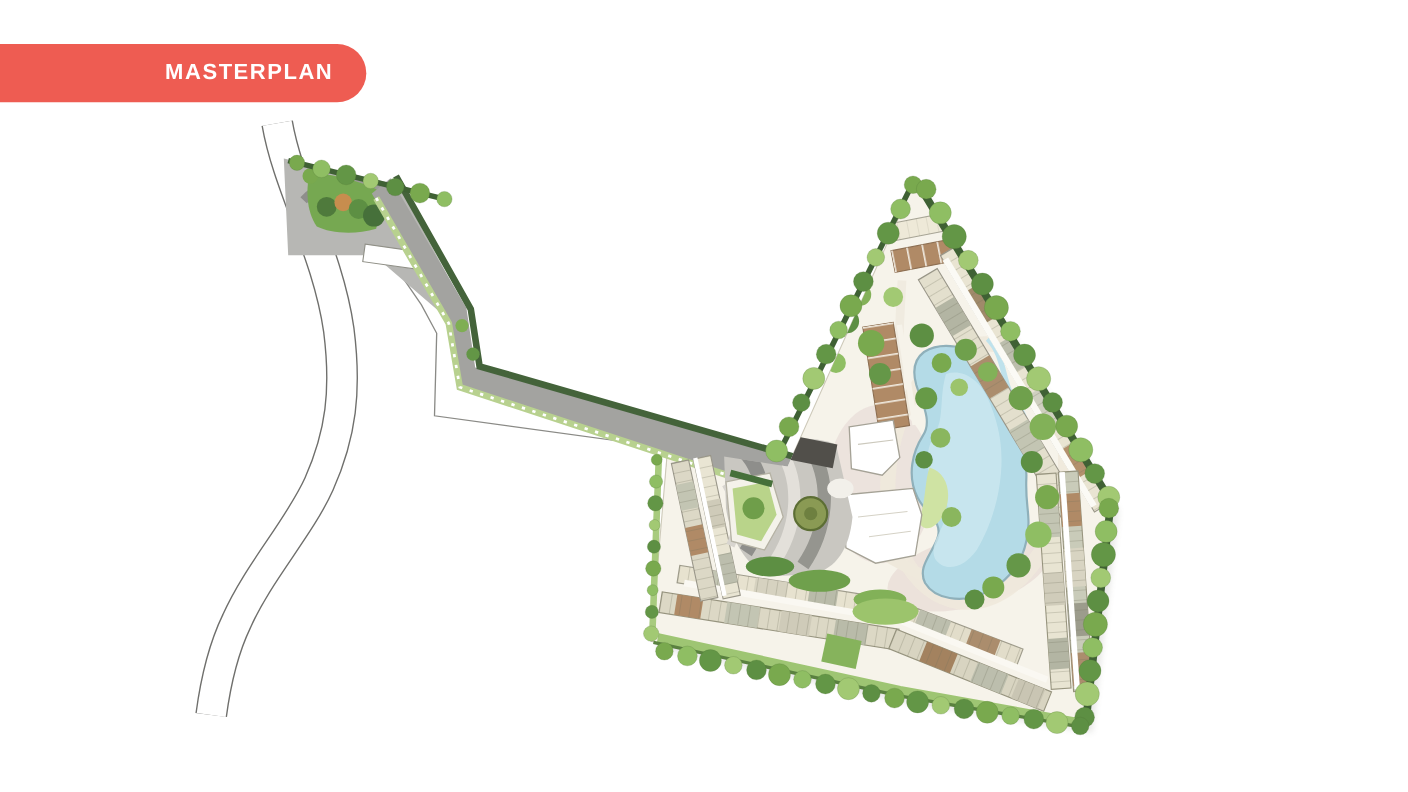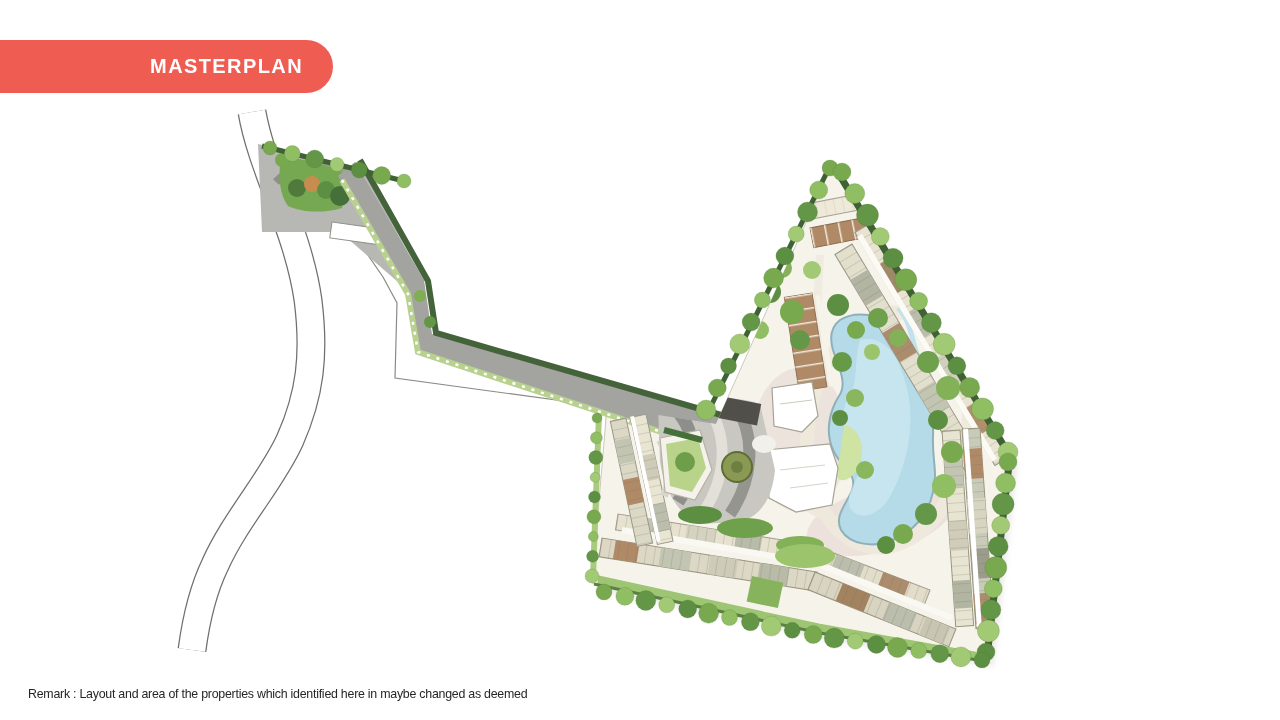--- a/index.html
+++ b/index.html
@@ -361,16 +361,15 @@
         <circle cx="292.3" cy="153.5" r="8" fill="#8fbe63" stroke="#4e7136" stroke-width="0.6" stroke-opacity="0.35"></circle>
         <circle cx="314.7" cy="159.0" r="9" fill="#639646" stroke="#4e7136" stroke-width="0.6" stroke-opacity="0.35"></circle>
         <circle cx="337.0" cy="164.5" r="7" fill="#a2c973" stroke="#4e7136" stroke-width="0.6" stroke-opacity="0.35"></circle>
         <circle cx="359.3" cy="170.0" r="8" fill="#5d8f43" stroke="#4e7136" stroke-width="0.6" stroke-opacity="0.35"></circle>
         <circle cx="381.7" cy="175.5" r="9" fill="#79a94e" stroke="#4e7136" stroke-width="0.6" stroke-opacity="0.35"></circle>
         <circle cx="404.0" cy="181.0" r="7" fill="#8fbe63" stroke="#4e7136" stroke-width="0.6" stroke-opacity="0.35"></circle>
       </g>
   </svg>
 
   <div class="remark">
-    <span class="l1">Remark : Layout  and area of the properties which identified here in maybe changed as deemed</span>
   </div>
 
 </div>
 
 </body></html>

